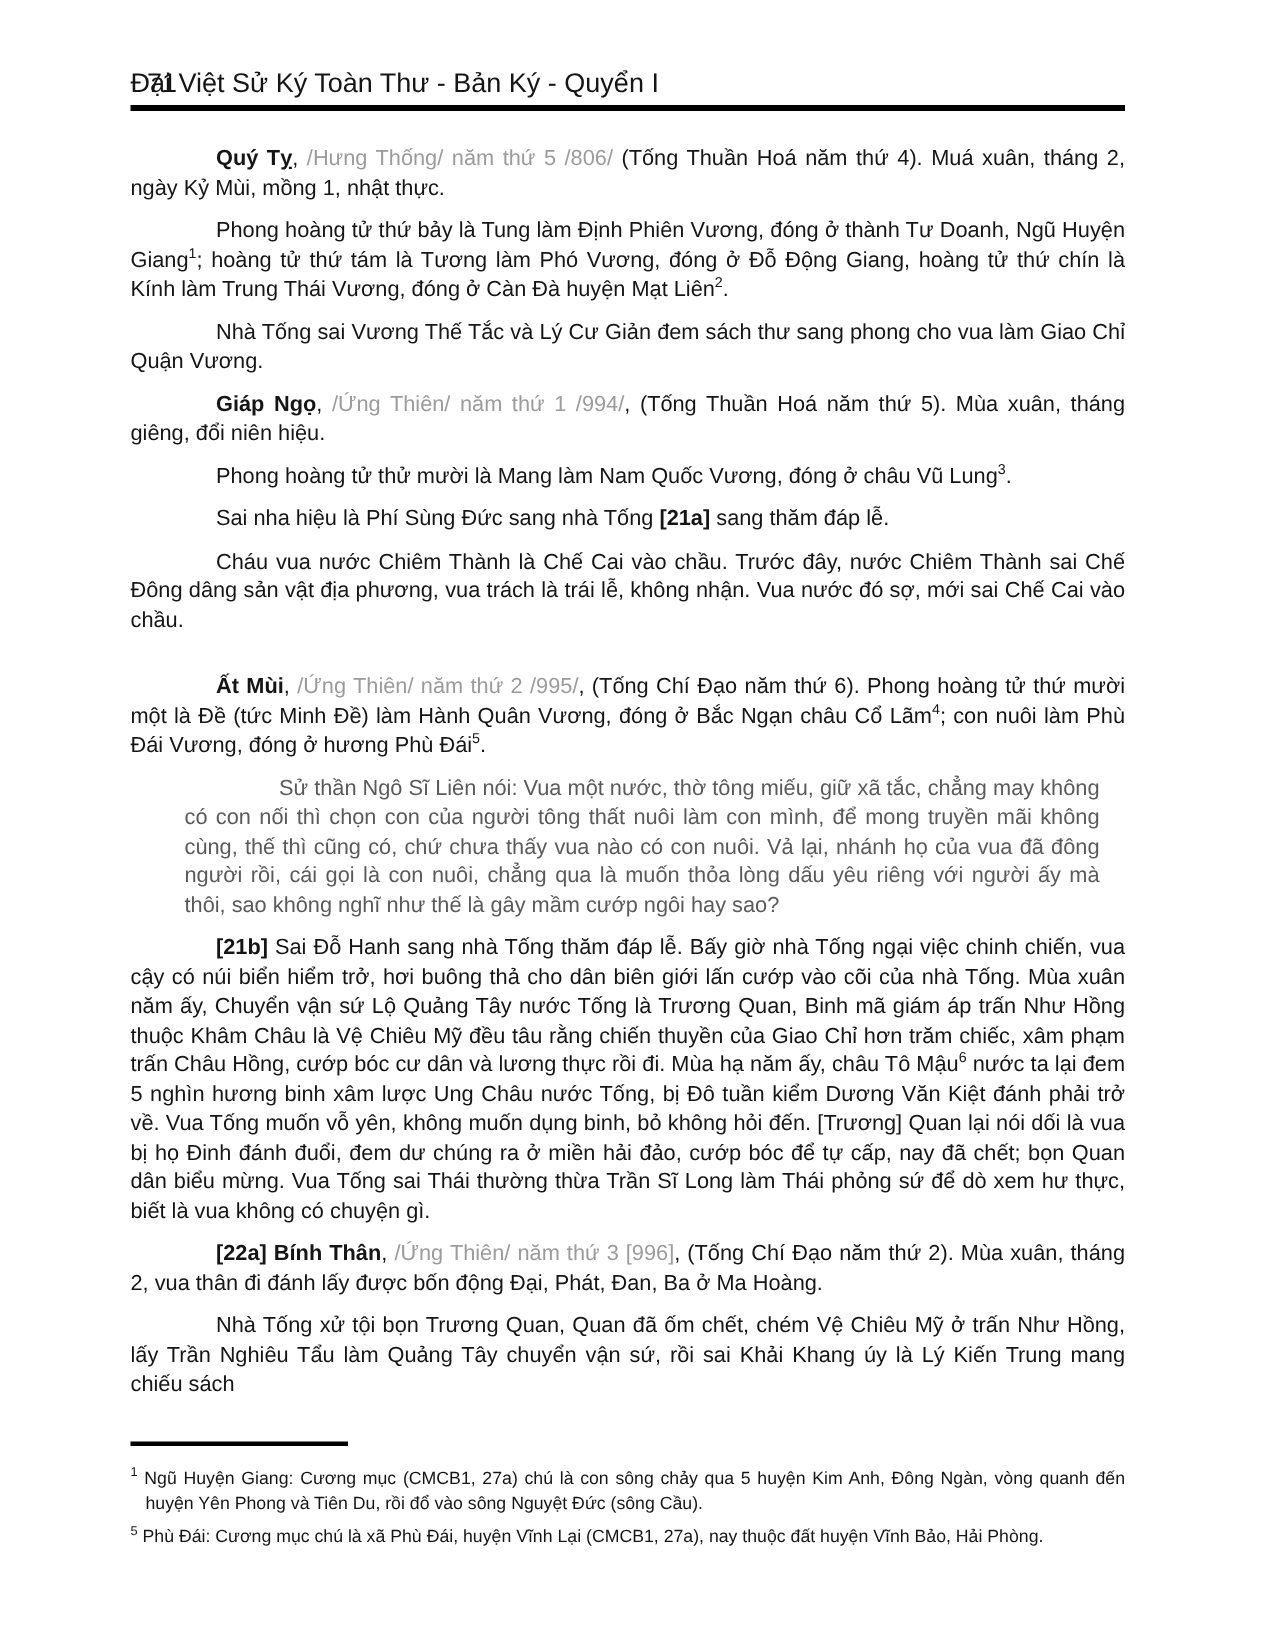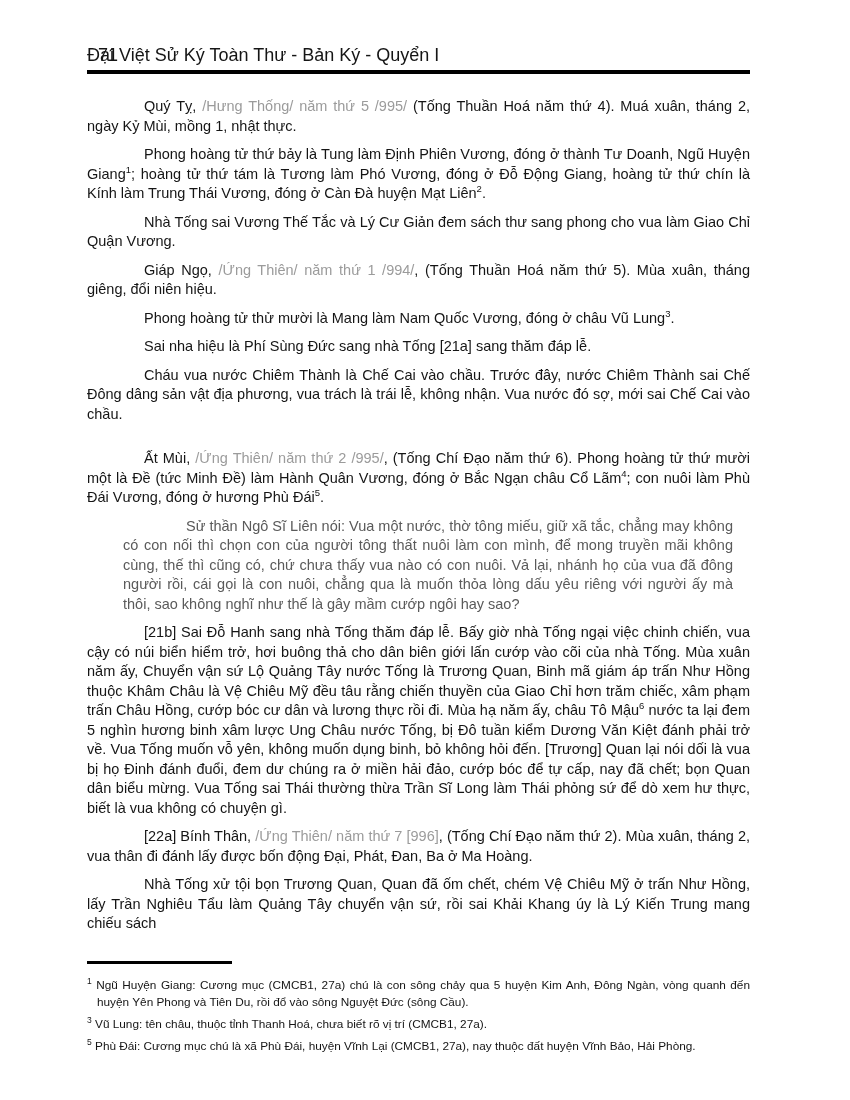--- a/index.html
+++ b/index.html
@@ -27,21 +27,21 @@
     font-size:14.5px;line-height:19.5px;
     text-align:justify;
     text-indent:57px;
   }
   p.space-before{margin-top:25px;}
   p.commentary{
     margin-left:36px;margin-right:17px;
     text-indent:63px;
     color:var(--c-commentary);
   }
-  .run-bold{font-weight:normal;}
+  .run-bold{font-weight:bold;}
   .run-gray{color:var(--c-reign);}
   .doc-body sup{font-size:9.5px;line-height:0;}
   .fn-rule{width:145px;height:3px;background:var(--c-rule);margin:27px 0 13px 0;}
   .footnote{
     font-size:11.8px;line-height:17px;
     margin-bottom:5px;
     padding-left:10px;text-indent:-10px;
     text-align:justify;
   }
   .footnote sup{font-size:8.5px;line-height:0;}
@@ -50,33 +50,32 @@
 <body>
 
 <div class="page">
   <div class="header">
     <span class="page-num">71</span>
     <span class="doc-title">Đại Việt Sử Ký Toàn Thư - Bản Ký - Quyển I</span>
   </div>
   <div class="header-rule"></div>
 
   <div class="doc-body">
-      <p class="para body"><span class="run-bold">Quý Tỵ</span><span>, </span><span class="run-gray">/Hưng Thống/ năm thứ 5 /995/</span><span> (Tống Thuần Hoá năm thứ 4). Muá xuân, tháng 2, ngày Kỷ Mùi, mồng 1, nhật thực.</span></p>
+      <p class="para body"><span class="run-bold">Quý Tỵ</span><span>, </span><span class="run-gray">/Hưng Thống/ năm thứ 5 /806/</span><span> (Tống Thuần Hoá năm thứ 4). Muá xuân, tháng 2, ngày Kỷ Mùi, mồng 1, nhật thực.</span></p>
       <p class="para body"><span>Phong hoàng tử thứ bảy là Tung làm Định Phiên Vương, đóng ở thành Tư Doanh, Ngũ Huyện Giang</span><sup>1</sup><span>; hoàng tử thứ tám là Tương làm Phó Vương, đóng ở Đỗ Động Giang, hoàng tử thứ chín là Kính làm Trung Thái Vương, đóng ở Càn Đà huyện Mạt Liên</span><sup>2</sup><span>.</span></p>
       <p class="para body"><span>Nhà Tống sai Vương Thế Tắc và Lý Cư Giản đem sách thư sang phong cho vua làm Giao Chỉ Quận Vương.</span></p>
       <p class="para body"><span class="run-bold">Giáp Ngọ</span><span>, </span><span class="run-gray">/Ứng Thiên/ năm thứ 1 /994/</span><span>, (Tống Thuần Hoá năm thứ 5). Mùa xuân, tháng giêng, đổi niên hiệu.</span></p>
       <p class="para body"><span>Phong hoàng tử thử mười là Mang làm Nam Quốc Vương, đóng ở châu Vũ Lung</span><sup>3</sup><span>.</span></p>
       <p class="para body"><span>Sai nha hiệu là Phí Sùng Đức sang nhà Tống </span><span class="run-bold">[21a]</span><span> sang thăm đáp lễ.</span></p>
       <p class="para body"><span>Cháu vua nước Chiêm Thành là Chế Cai vào chầu. Trước đây, nước Chiêm Thành sai Chế Đông dâng sản vật địa phương, vua trách là trái lễ, không nhận. Vua nước đó sợ, mới sai Chế Cai vào chầu.</span></p>
       <p class="para body space-before"><span class="run-bold">Ất Mùi</span><span>, </span><span class="run-gray">/Ứng Thiên/ năm thứ 2 /995/</span><span>, (Tống Chí Đạo năm thứ 6). Phong hoàng tử thứ mười một là Đề (tức Minh Đề) làm Hành Quân Vương, đóng ở Bắc Ngạn châu Cổ Lãm</span><sup>4</sup><span>; con nuôi làm Phù Đái Vương, đóng ở hương Phù Đái</span><sup>5</sup><span>.</span></p>
       <p class="para commentary"><span>Sử thần Ngô Sĩ Liên nói: Vua một nước, thờ tông miếu, giữ xã tắc, chẳng may không có con nối thì chọn con của người tông thất nuôi làm con mình, để mong truyền mãi không cùng, thế thì cũng có, chứ chưa thấy vua nào có con nuôi. Vả lại, nhánh họ của vua đã đông người rồi, cái gọi là con nuôi, chẳng qua là muốn thỏa lòng dấu yêu riêng với người ấy mà thôi, sao không nghĩ như thế là gây mầm cướp ngôi hay sao?</span></p>
       <p class="para body"><span class="run-bold">[21b]</span><span> Sai Đỗ Hanh sang nhà Tống thăm đáp lễ. Bấy giờ nhà Tống ngại việc chinh chiến, vua cậy có núi biển hiểm trở, hơi buông thả cho dân biên giới lấn cướp vào cõi của nhà Tống. Mùa xuân năm ấy, Chuyển vận sứ Lộ Quảng Tây nước Tống là Trương Quan, Binh mã giám áp trấn Như Hồng thuộc Khâm Châu là Vệ Chiêu Mỹ đều tâu rằng chiến thuyền của Giao Chỉ hơn trăm chiếc, xâm phạm trấn Châu Hồng, cướp bóc cư dân và lương thực rồi đi. Mùa hạ năm ấy, châu Tô Mậu</span><sup>6</sup><span> nước ta lại đem 5 nghìn hương binh xâm lược Ung Châu nước Tống, bị Đô tuần kiểm Dương Văn Kiệt đánh phải trở về. Vua Tống muốn vỗ yên, không muốn dụng binh, bỏ không hỏi đến. [Trương] Quan lại nói dối là vua bị họ Đinh đánh đuổi, đem dư chúng ra ở miền hải đảo, cướp bóc để tự cấp, nay đã chết; bọn Quan dân biểu mừng. Vua Tống sai Thái thường thừa Trần Sĩ Long làm Thái phỏng sứ để dò xem hư thực, biết là vua không có chuyện gì.</span></p>
-      <p class="para body"><span class="run-bold">[22a] Bính Thân</span><span>, </span><span class="run-gray">/Ứng Thiên/ năm thứ 7 [996]</span><span>, (Tống Chí Đạo năm thứ 2). Mùa xuân, tháng 2, vua thân đi đánh lấy được bốn động Đại, Phát, Đan, Ba ở Ma Hoàng.</span></p>
+      <p class="para body"><span class="run-bold">[22a] Bính Thân</span><span>, </span><span class="run-gray">/Ứng Thiên/ năm thứ 3 [996]</span><span>, (Tống Chí Đạo năm thứ 2). Mùa xuân, tháng 2, vua thân đi đánh lấy được bốn động Đại, Phát, Đan, Ba ở Ma Hoàng.</span></p>
       <p class="para body"><span>Nhà Tống xử tội bọn Trương Quan, Quan đã ốm chết, chém Vệ Chiêu Mỹ ở trấn Như Hồng, lấy Trần Nghiêu Tẩu làm Quảng Tây chuyển vận sứ, rồi sai Khải Khang úy là Lý Kiến Trung mang chiếu sách</span></p>
     </div>
 
   <div class="fn-rule"></div>
   <div class="footnotes">
       <div class="footnote"><sup>1</sup> <span>Ngũ Huyện Giang: Cương mục (CMCB1, 27a) chú là con sông chảy qua 5 huyện Kim Anh, Đông Ngàn, vòng quanh đến huyện Yên Phong và Tiên Du, rồi đổ vào sông Nguyệt Đức (sông Cầu).</span></div>
-      <div class="footnote"><sup>3</sup> <span>Vũ Lung: tên châu, thuộc tỉnh Thanh Hoá, chưa biết rõ vị trí (CMCB1, 27a).</span></div>
       <div class="footnote"><sup>5</sup> <span>Phù Đái: Cương mục chú là xã Phù Đái, huyện Vĩnh Lại (CMCB1, 27a), nay thuộc đất huyện Vĩnh Bảo, Hải Phòng.</span></div>
     </div>
 </div>
 
 </body></html>

